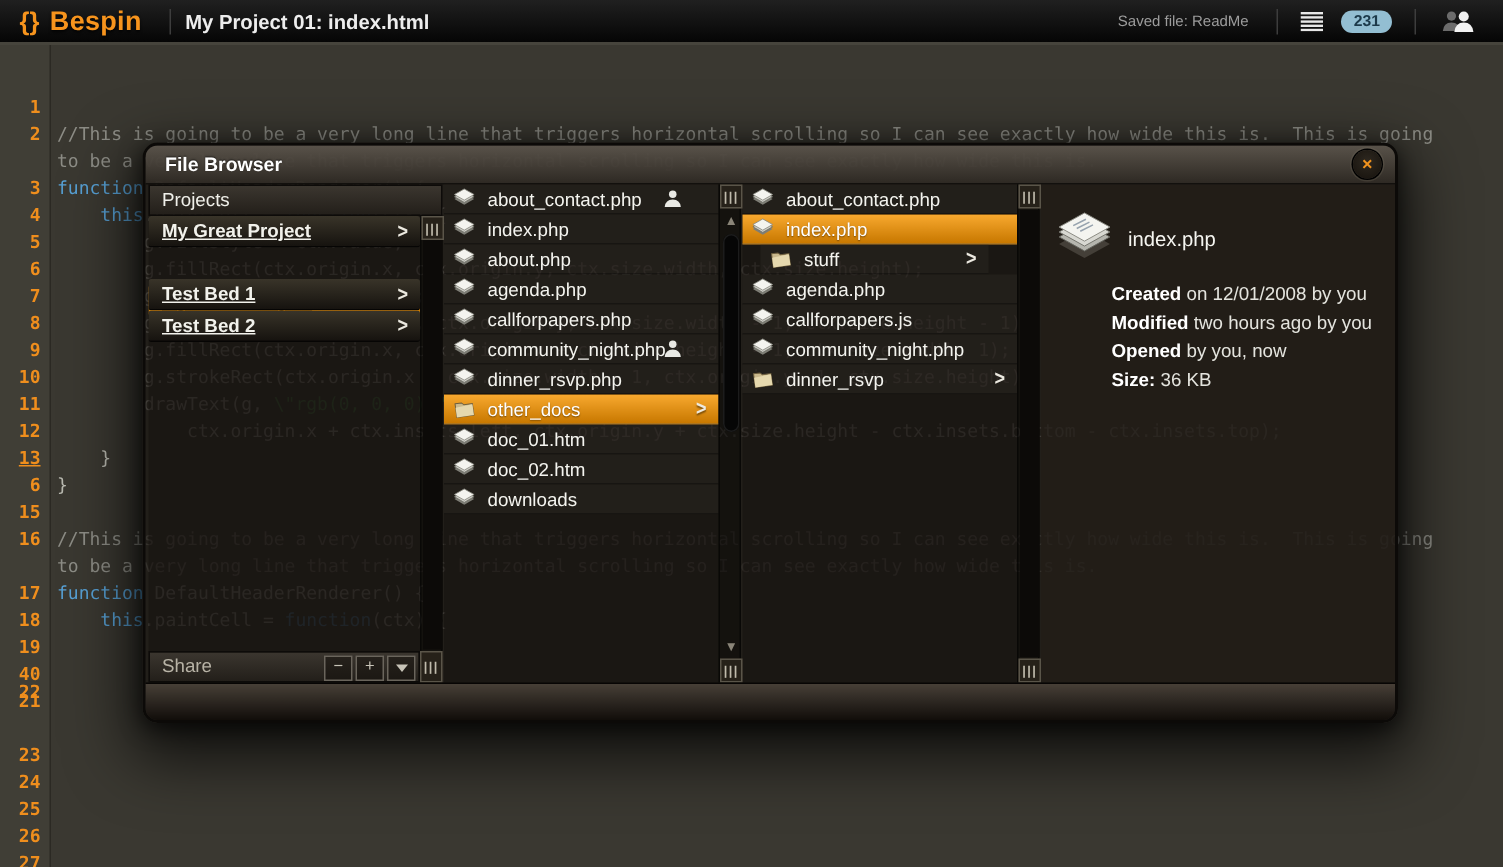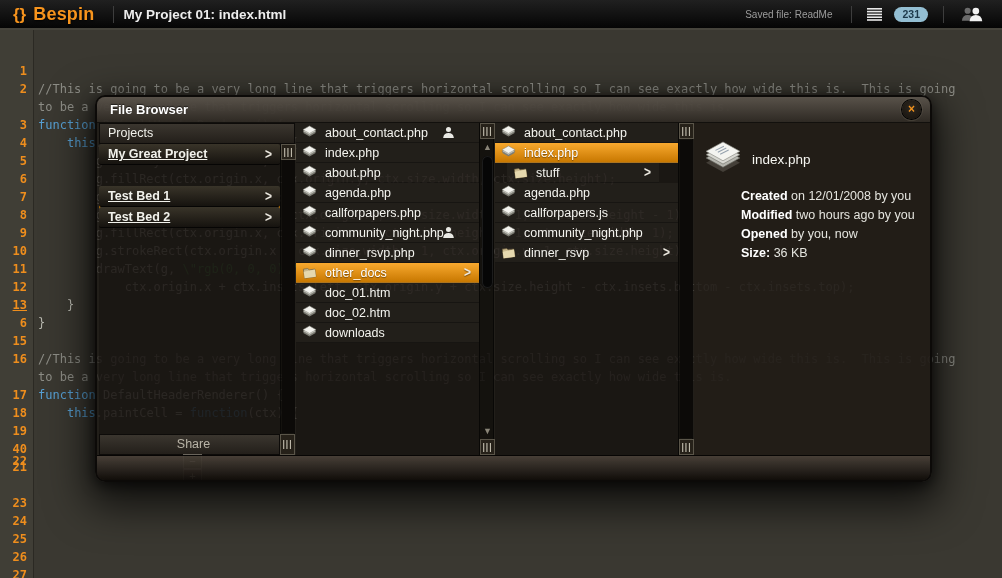--- a/index.html
+++ b/index.html
@@ -54,21 +54,21 @@
         text-align:center;line-height:14px;cursor:pointer;}
   .sb-thumb{position:absolute;left:2px;width:11px;background:#060606;border-radius:6px;
             box-shadow:inset 0 0 0 1px #1c1c1c;cursor:pointer;}
   .sb-arrow{position:absolute;left:0;width:15px;height:14px;color:#8a8578;font-size:9px;
             text-align:center;line-height:14px;cursor:pointer;}
   .blacktrack{position:absolute;left:1px;width:13px;background:#0c0a08;}
 
   .phead,.share{position:absolute;height:21px;background:linear-gradient(#3b362f,#231f1a);
         border:1px solid #0d0b09;box-sizing:border-box;line-height:19px;}
   .phead{color:#f0f0ea;font-size:12.5px;font-weight:normal;padding-left:8px;}
-  .share{color:#b8b3a6;font-size:12.5px;padding-left:8px;display:flex;align-items:center;flex-direction:column;}
+  .share{color:#b8b3a6;font-size:12.5px;padding-left:8px;display:flex;align-items:flex-end;}
   .share-spacer{flex:1;}
   .sharebtn{width:17px;height:15px;border:1px solid #6a655c;background:rgba(20,16,12,.5);
         color:#c8c4b8;font-size:11px;line-height:13px;text-align:center;margin-right:2px;cursor:pointer;}
   .tri-down{display:inline-block;width:0;height:0;border-left:4px solid transparent;
         border-right:4px solid transparent;border-top:5px solid #c8c4b8;margin-top:5px;}
 
   .prow{position:absolute;height:21px;background:linear-gradient(#393429,#16130f);
         border-bottom:1px solid #060504;box-sizing:border-box;border-radius:2px;
         color:#f2f2ec;font-size:12.5px;font-weight:bold;line-height:20px;cursor:pointer;text-decoration:underline;}
   .prow .plabel{padding-left:9px;}

